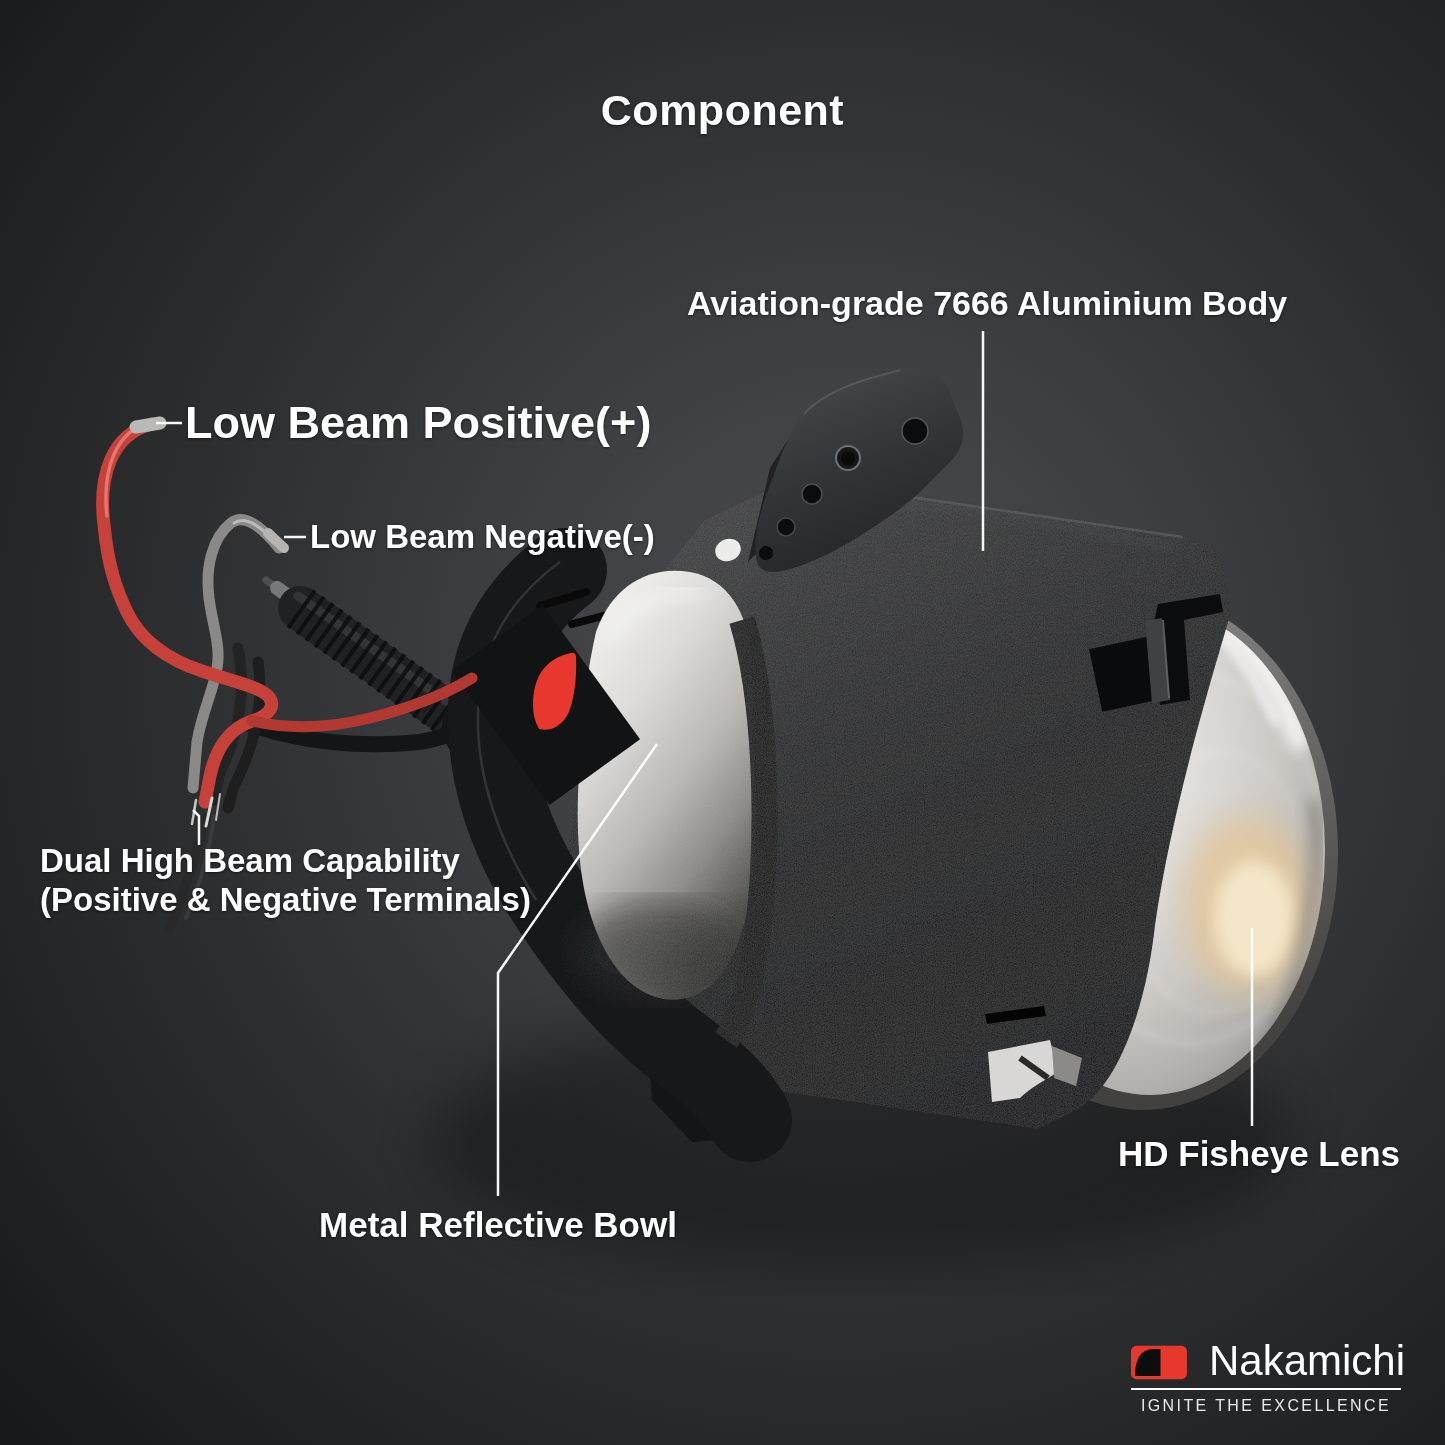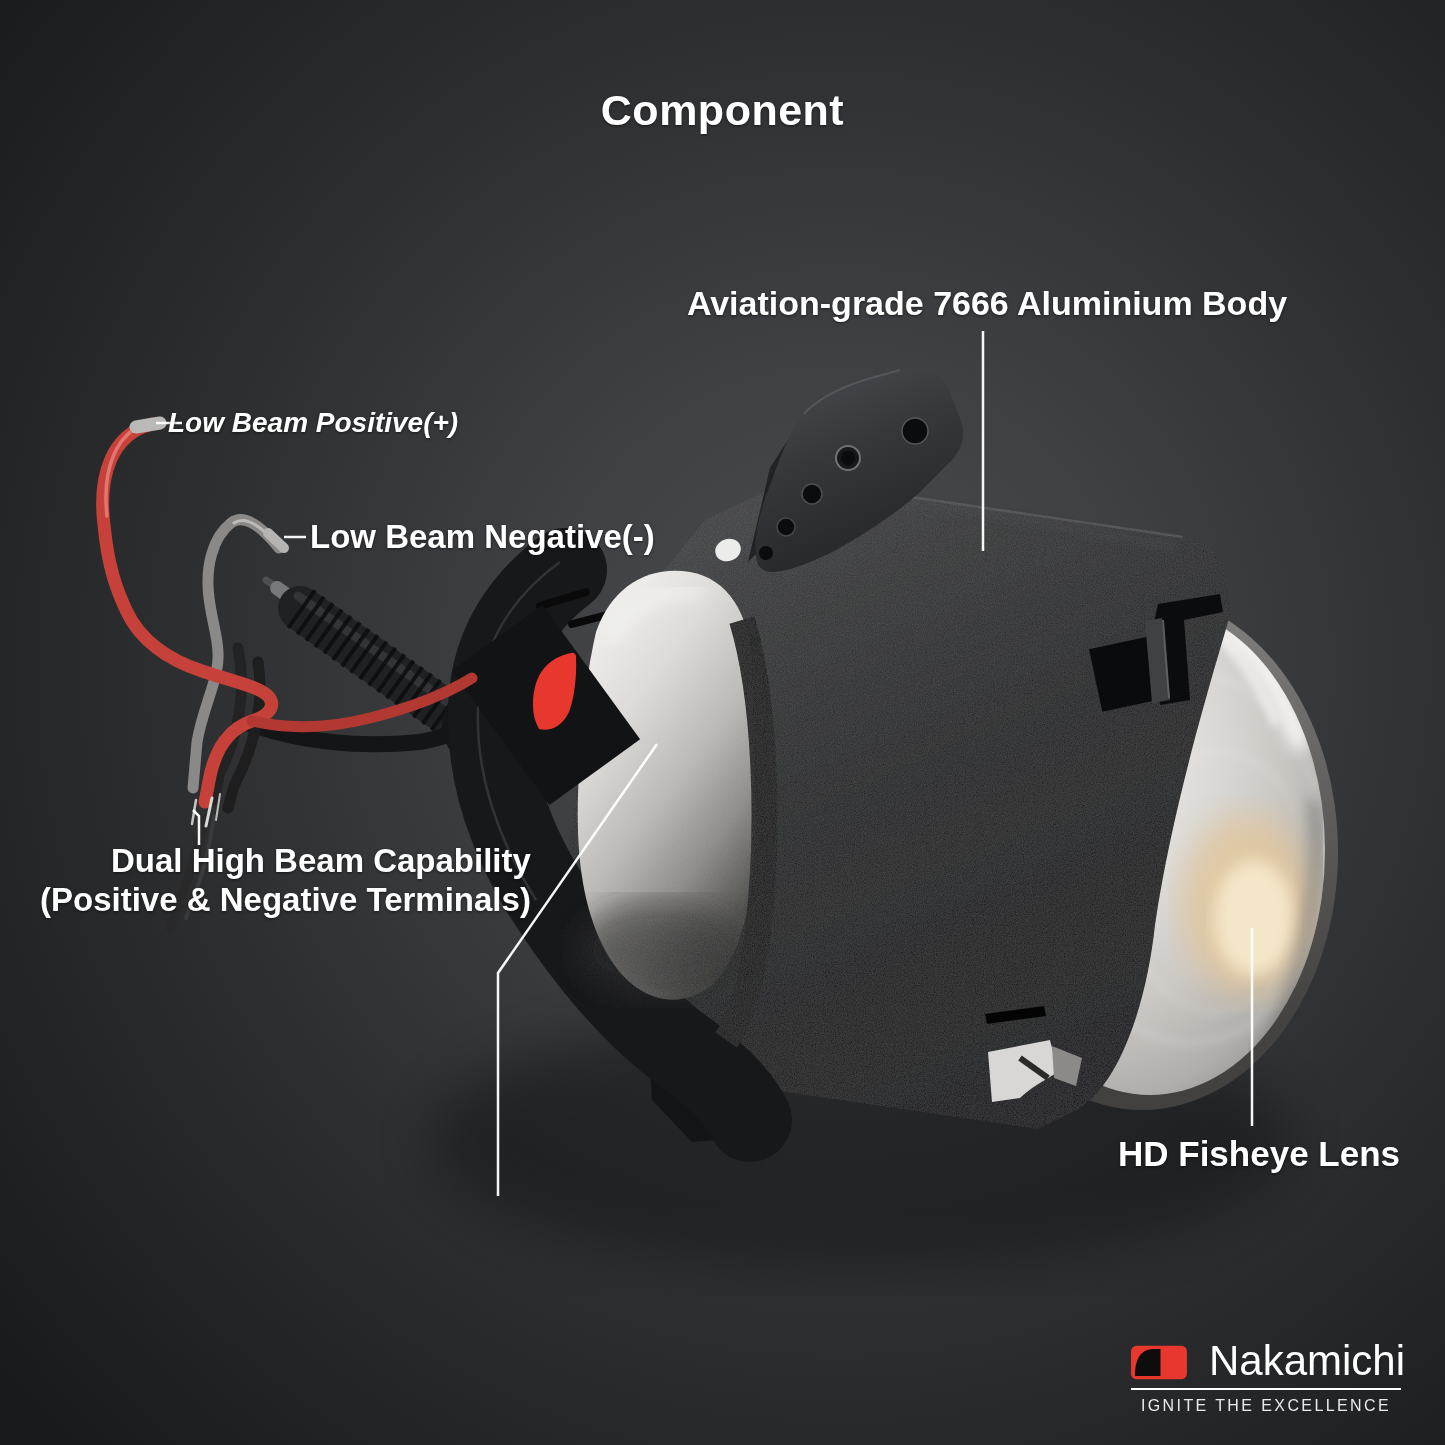--- a/index.html
+++ b/index.html
@@ -9,23 +9,23 @@
       #4a4c4f 0%, #3e4043 18%, #2c2e30 38%, #1a1b1d 62%, #0d0e0f 82%, #090909 100%);
     font-family:"Liberation Sans", sans-serif;
   }
   svg.scene{position:absolute;left:0;top:0;width:1445px;height:1445px;display:block;}
   .lbl{
     position:absolute;color:#fff;font-weight:700;white-space:nowrap;
     text-shadow:0 1px 3px rgba(0,0,0,.55);
   }
   .title{left:50%;top:86px;transform:translateX(-50%);font-size:43px;letter-spacing:.5px;}
   .lbl-aviation{left:987px;top:303px;transform:translate(-50%,-50%);font-size:34px;}
-  .lbl-pos{left:168px;top:423px;transform:translateY(-50%);font-size:28px;font-style:italic;}
+  .lbl-pos{left:185px;top:423px;transform:translateY(-50%);font-size:45px;}
   .lbl-neg{left:310px;top:537px;transform:translateY(-50%);font-size:33px;}
-  .lbl-dual{left:40px;top:880px;transform:translateY(-50%);font-size:33px;line-height:39px;text-align:right;}
+  .lbl-dual{left:40px;top:880px;transform:translateY(-50%);font-size:33px;line-height:39px;}
   .lbl-bowl{left:498px;top:1225px;transform:translate(-50%,-50%);font-size:35px;}
   .lbl-lens{left:1259px;top:1154px;transform:translate(-50%,-50%);font-size:35px;text-align:center;}
   .logo{position:absolute;left:1131px;top:1338px;width:274px;}
   .logo-row{display:flex;align-items:flex-start;}
   .logo-icon{display:block;margin-top:3px;}
   .logo-word{color:#fff;font-size:42px;font-weight:400;letter-spacing:0;line-height:46px;margin-left:22px;}
   .logo-rule{margin-top:4px;width:270px;height:2px;background:#fff;}
   .logo-tag{margin-top:7px;width:270px;text-align:center;color:#eaeaea;
             font-size:16px;font-weight:400;letter-spacing:2.4px;}
 </style>
@@ -239,20 +239,21 @@
   </svg>
 
   <div class="lbl title">Component</div>
   <div class="lbl lbl-aviation">Aviation-grade 7666 Aluminium Body</div>
   <div class="lbl lbl-pos">Low Beam Positive(+)</div>
   <div class="lbl lbl-neg">Low Beam Negative(-)</div>
   <div class="lbl lbl-dual">
     <div>Dual High Beam Capability</div>
     <div>(Positive &amp; Negative Terminals)</div>
   </div>
+  <div class="lbl lbl-bowl">Metal Reflective Bowl</div>
   <div class="lbl lbl-lens">HD Fisheye Lens</div>
 
   <div class="logo">
     <div class="logo-row">
       <svg class="logo-icon" width="72" height="43" viewBox="0 0 72 43">
         <rect x="0" y="0" width="72" height="43" rx="7" fill="#e8382d"></rect>
         <path d="M5,39 Q5,6 27,4 L38,4 L38,39 Z" fill="#0d0d0d"></path>
       </svg>
       <div class="logo-word">Nakamichi</div>
     </div>

